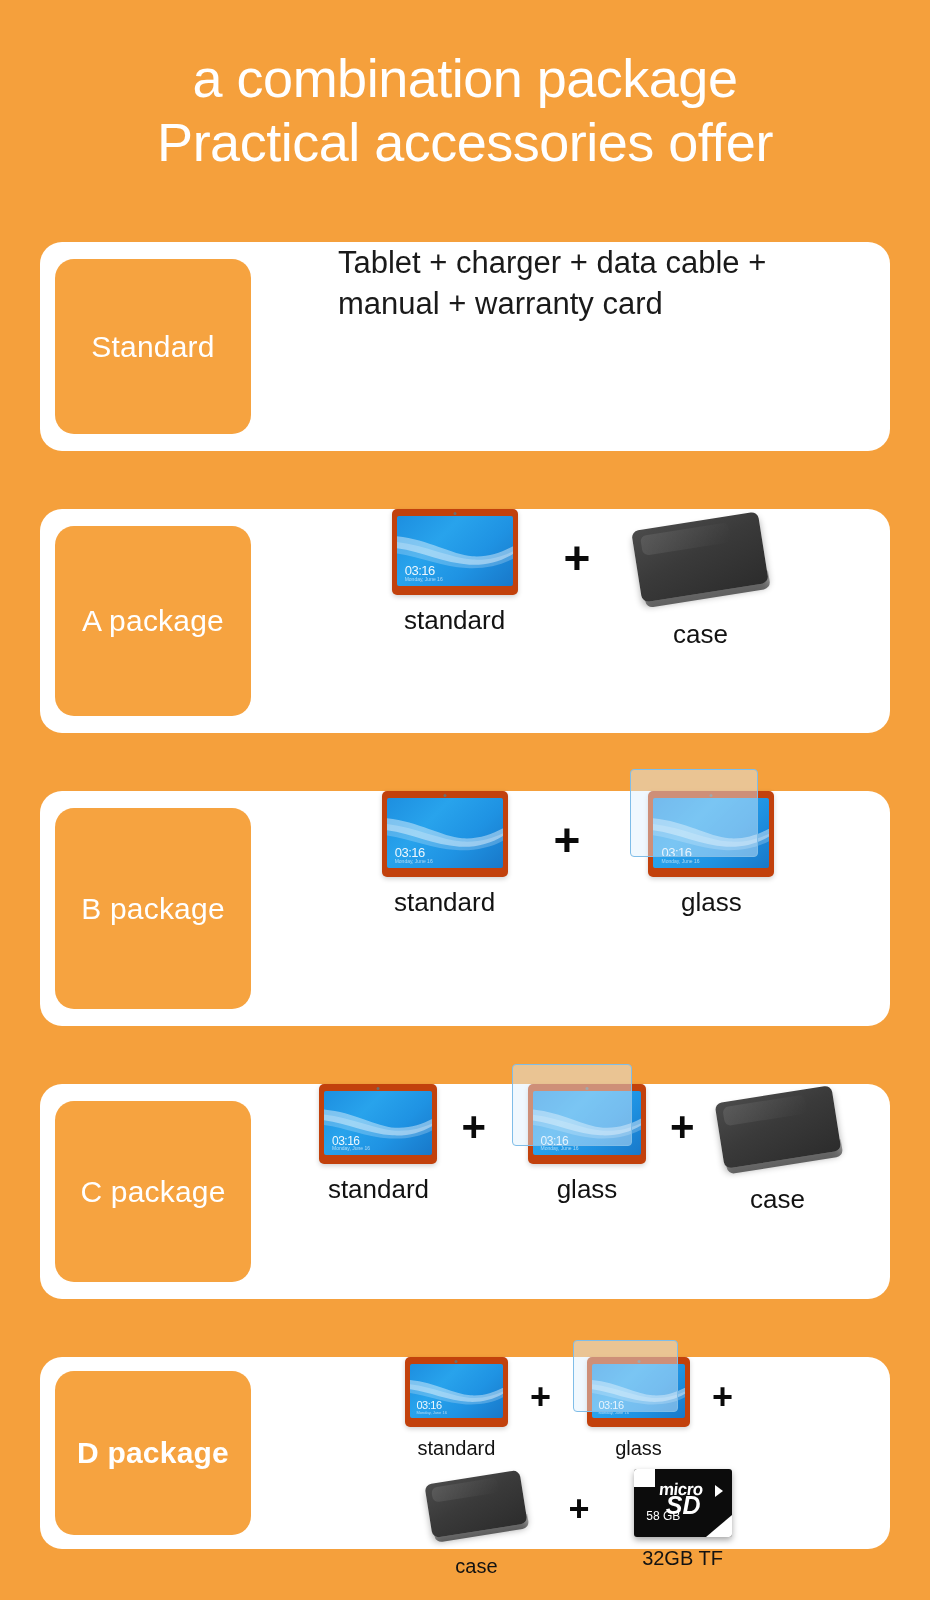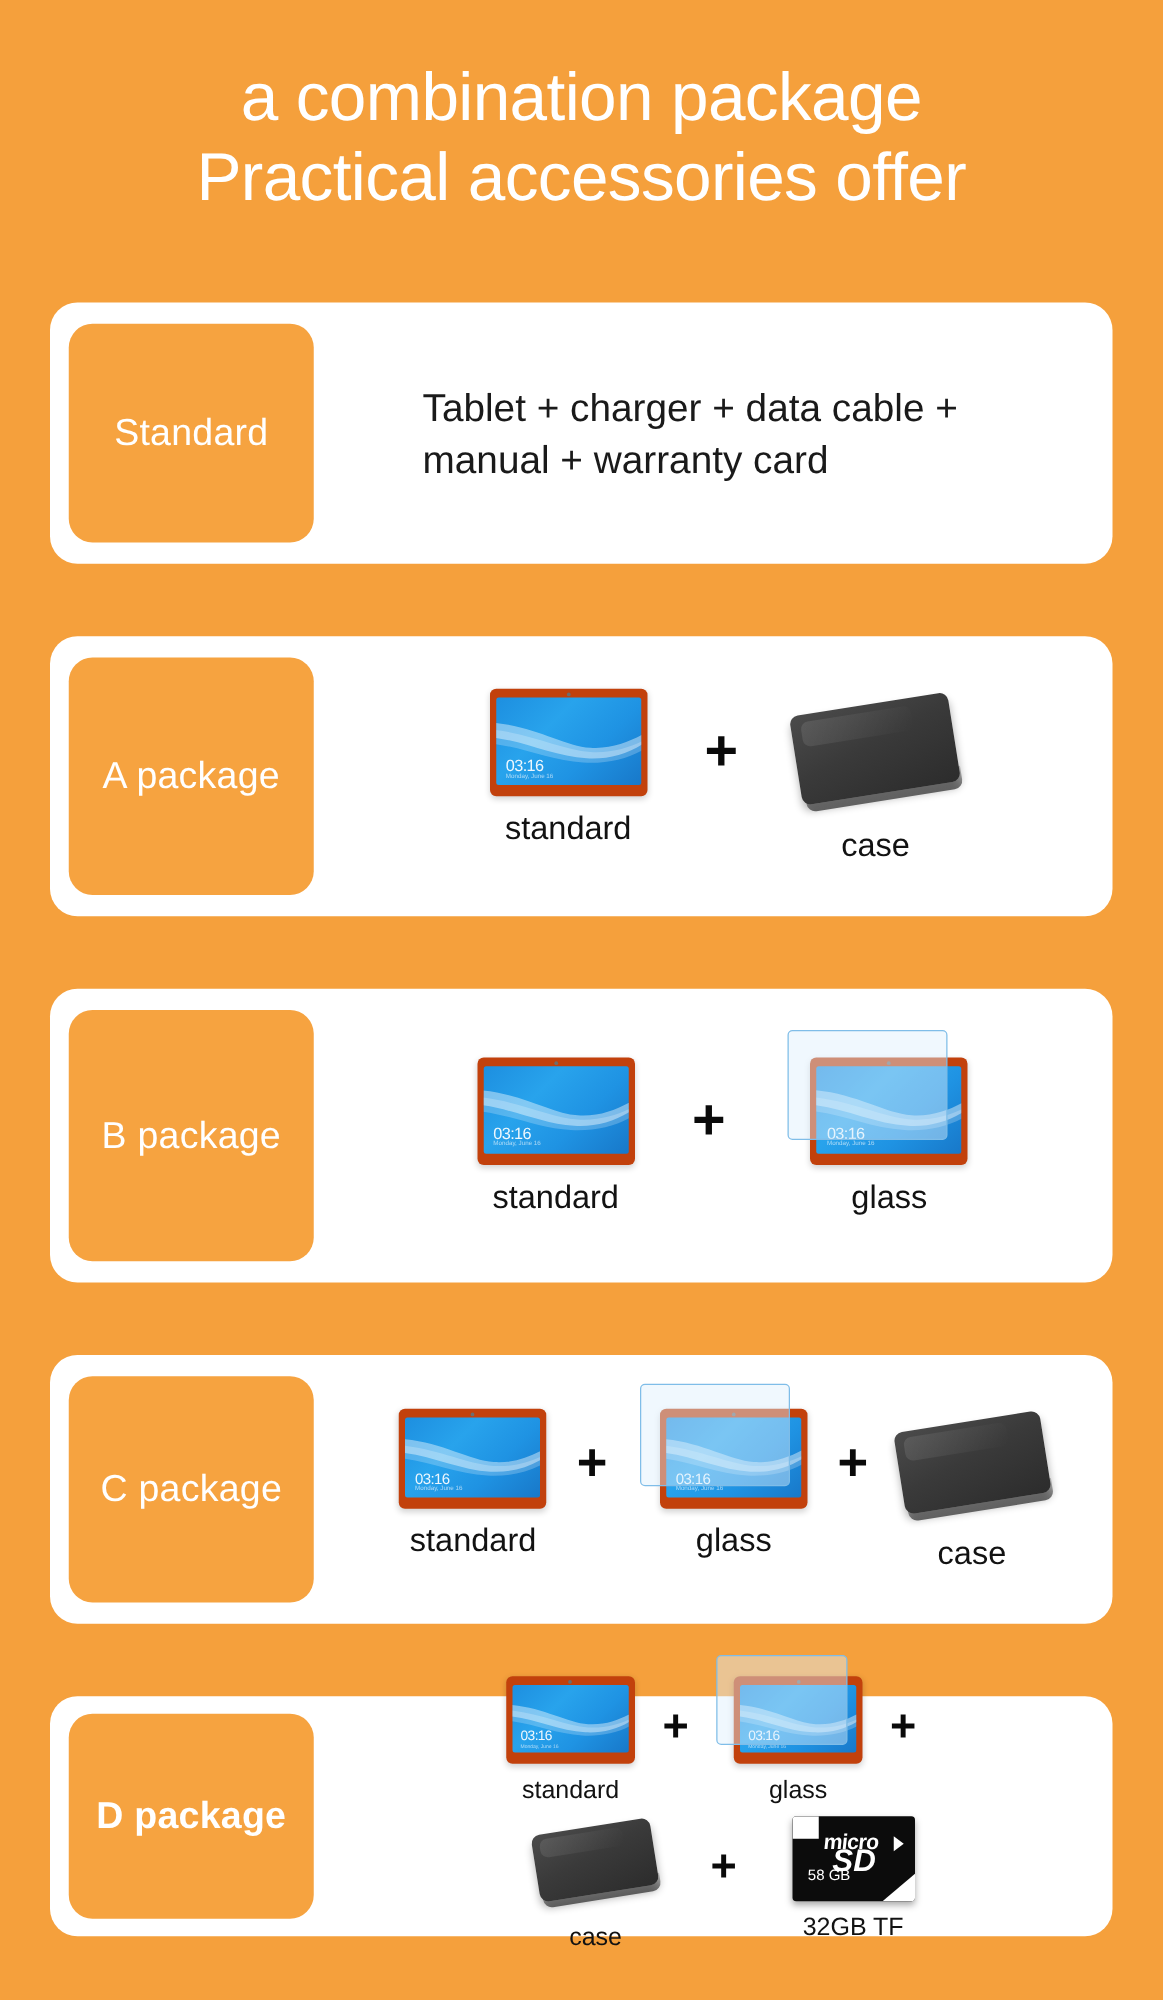--- a/index.html
+++ b/index.html
@@ -65,21 +65,20 @@
     font-size: 30px;
     font-weight: 400;
     letter-spacing: 0.2px;
   }
   .card.row-d .chip { top: 14px; bottom: 14px; font-weight: bold; }
 
   .content {
     margin-left: 226px;
     flex: 1;
     display: flex;
-    align-items: center;
     position: relative;
   }
 
   
   .desc {
     color: #1a1a1a;
     font-size: 31px;
     line-height: 41px;
     padding-left: 72px;
     padding-right: 20px;

